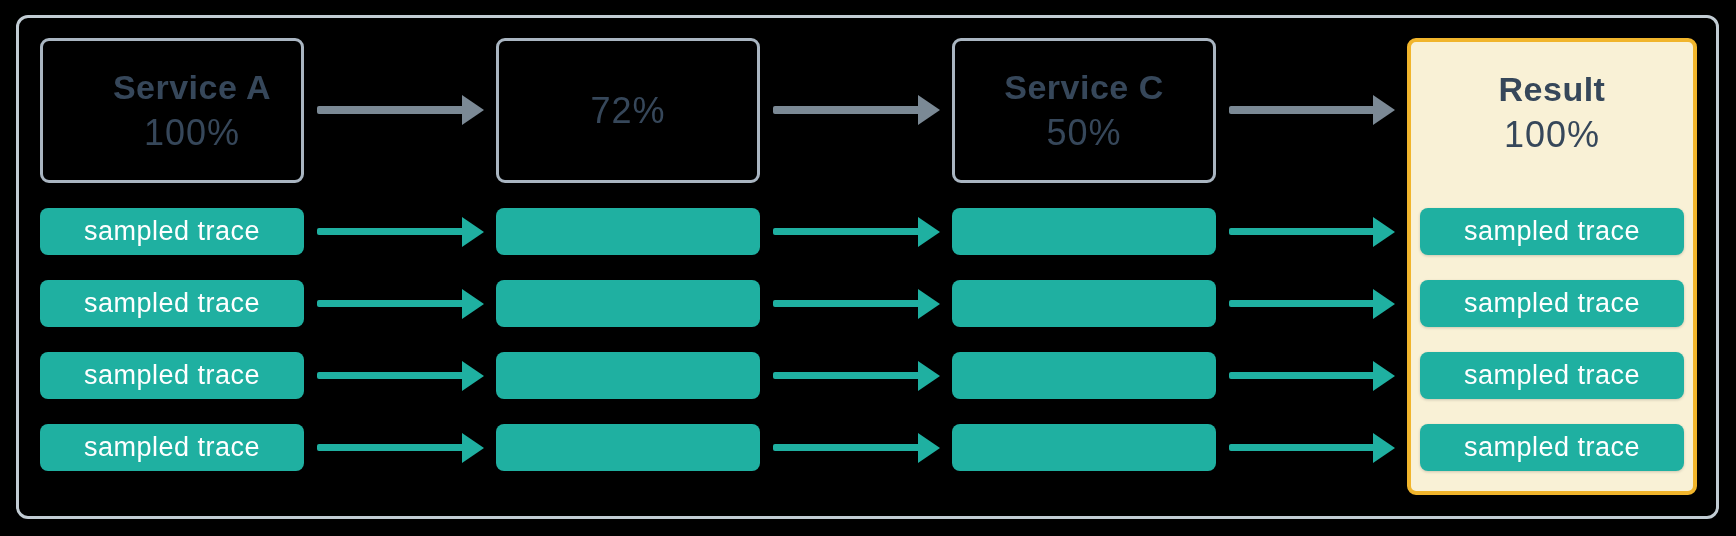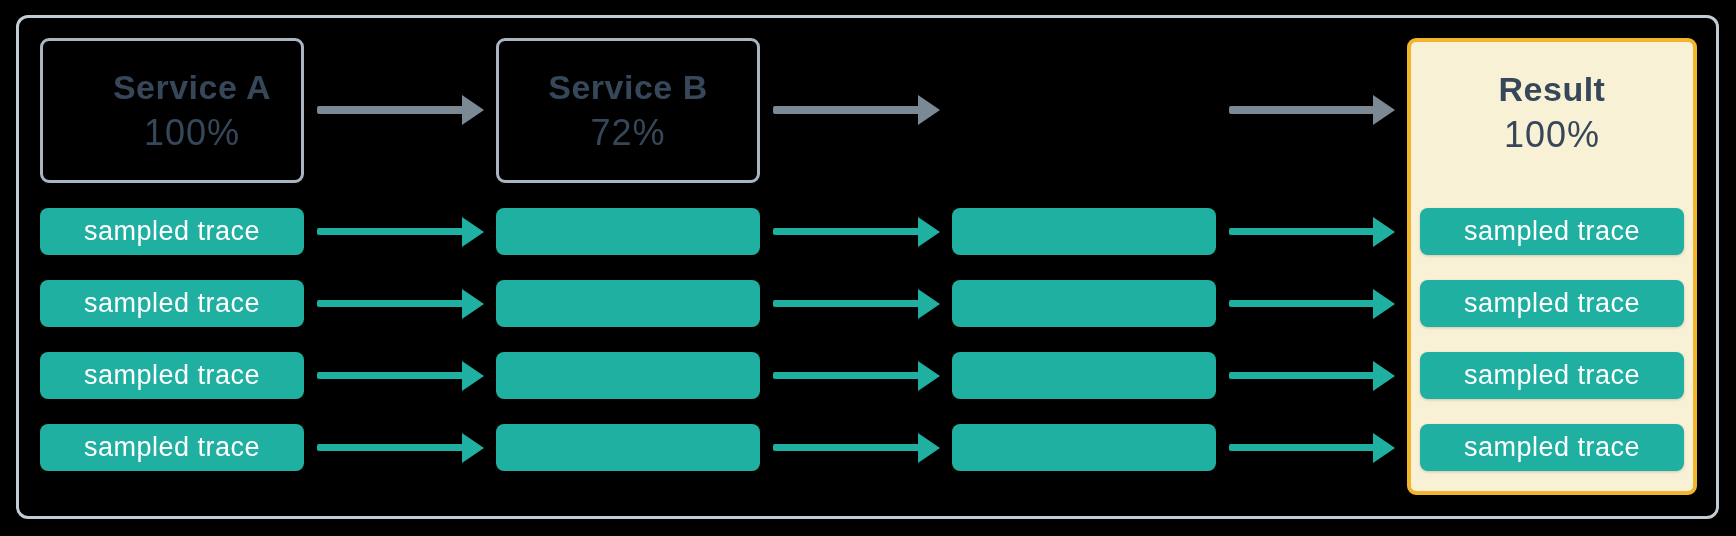--- a/index.html
+++ b/index.html
@@ -52,24 +52,27 @@
 
 <div class="stage">
   <div class="outer-frame"></div>
 
   <div class="svc-box" style="left:40px;width:264px;padding-left:40px;">
     <div class="svc-title">Service A</div>
     <div class="svc-pct">100%</div>
   </div>
 
   <div class="svc-box" style="left:496px;width:264px;">
-    <div class="svc-title">Service B</div>
     <div class="svc-pct">72%</div>
   </div>
 
+  <div class="svc-box" style="left:952px;width:264px;">
+    <div class="svc-title">Service C</div>
+    <div class="svc-pct">50%</div>
+  </div>
 
   <div class="result-box">
     <div class="result-hdr">
       <div class="svc-title">Result</div>
       <div class="svc-pct">100%</div>
     </div>
   </div>
 
   <div id="dynamic-layer">
       <div class="arrow" style="left: 317px; top: 95px; width: 167px; height: 30px;">

